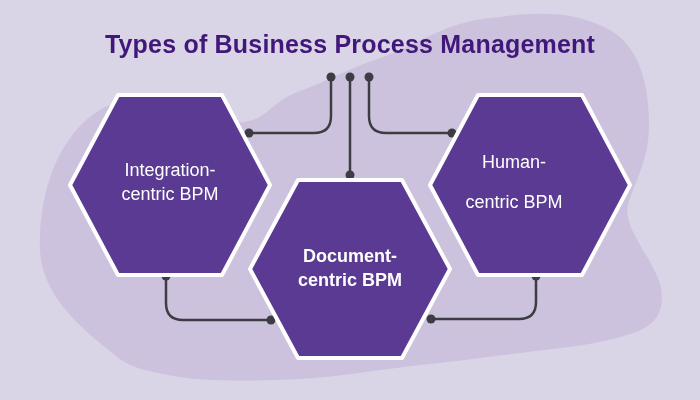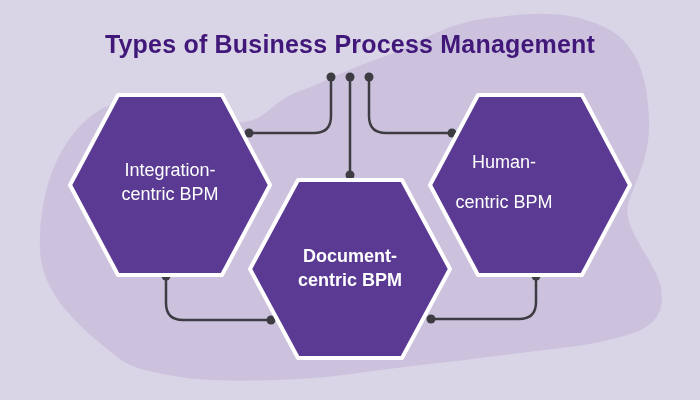--- a/index.html
+++ b/index.html
@@ -28,21 +28,21 @@
     justify-content:center;
     text-align:right;
     color:#ffffff;
     font-size:18px;
     line-height:24px;
     font-weight:400;
     pointer-events:none;
   }
   .hex-label-integration{left:70px;top:92px;width:200px;height:180px;}
   .hex-label-document{left:250px;top:178px;width:200px;height:180px;font-weight:bold;}
-  .hex-label-human{left:404px;top:92px;width:200px;height:180px;gap:16px;}
+  .hex-label-human{left:414px;top:92px;width:200px;height:180px;gap:16px;}
 </style>
 </head>
 <body>
 
 <div class="stage">
 
   <svg width="700" height="400" viewBox="0 0 700 400">
 
     <path fill="#cdc2de" d="M 40,250
          C 38,200 55,135 103,108

